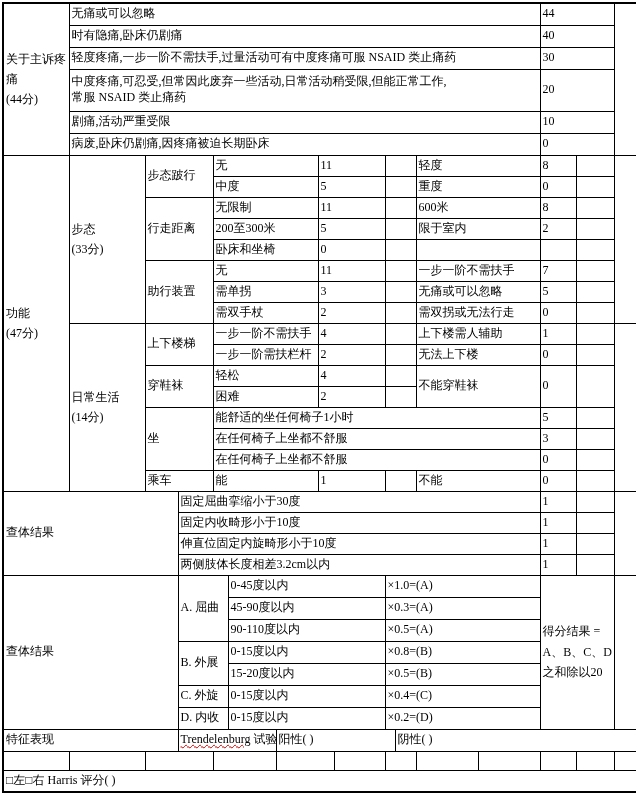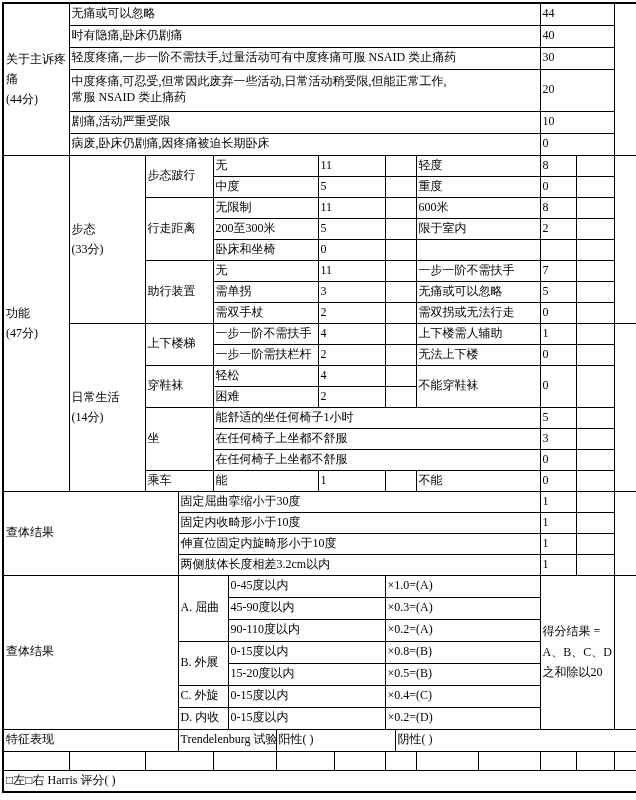--- a/index.html
+++ b/index.html
@@ -5,21 +5,21 @@
   html,body{margin:0;padding:0;background:#ffffff;}
   body{width:636px;height:800px;font-family:"Liberation Serif","DejaVu Serif",serif;color:#000;}
   table{border-collapse:collapse;table-layout:fixed;width:631px;margin:2px;border:2px solid #000;}
   td{border:1px solid #000;padding:0 1px 0 2px;font-size:12px;line-height:1.3;vertical-align:middle;overflow:hidden;white-space:nowrap;}
   tr{height:21px;}
   tr.h22{height:22px;}
   tr.h42{height:42px;}
   tr.h19{height:19px;}
   .ctr{text-align:left;}
   .stack div{line-height:1.7;}
-  .wavy{text-decoration-style:wavy;text-decoration-color:#cc0000;text-decoration-thickness:1px;}
+  .wavy{text-decoration:underline;text-decoration-style:wavy;text-decoration-color:#cc0000;text-decoration-thickness:1px;}
 </style>
 </head>
 <body>
 
 <table>
 <colgroup>
 <col style="width:66px">
       <col style="width:76px">
       <col style="width:33px">
       <col style="width:35px">
@@ -246,21 +246,21 @@
     <div>之和除以20</div>
   </td>
   <td rowspan="7"></td>
 </tr>
 <tr class="h22">
   <td colspan="4">45-90度以内</td>
   <td colspan="5">×0.3=(A)</td>
 </tr>
 <tr class="h22">
   <td colspan="4">90-110度以内</td>
-  <td colspan="5">×0.2=(A)</td>
+  <td colspan="5">×0.5=(A)</td>
 </tr>
 <tr class="h22">
   <td colspan="2" rowspan="2">B. 外展</td>
   <td colspan="4">0-15度以内</td>
   <td colspan="5">×0.8=(B)</td>
 </tr>
 <tr class="h22">
   <td colspan="4">15-20度以内</td>
   <td colspan="5">×0.5=(B)</td>
 </tr>

